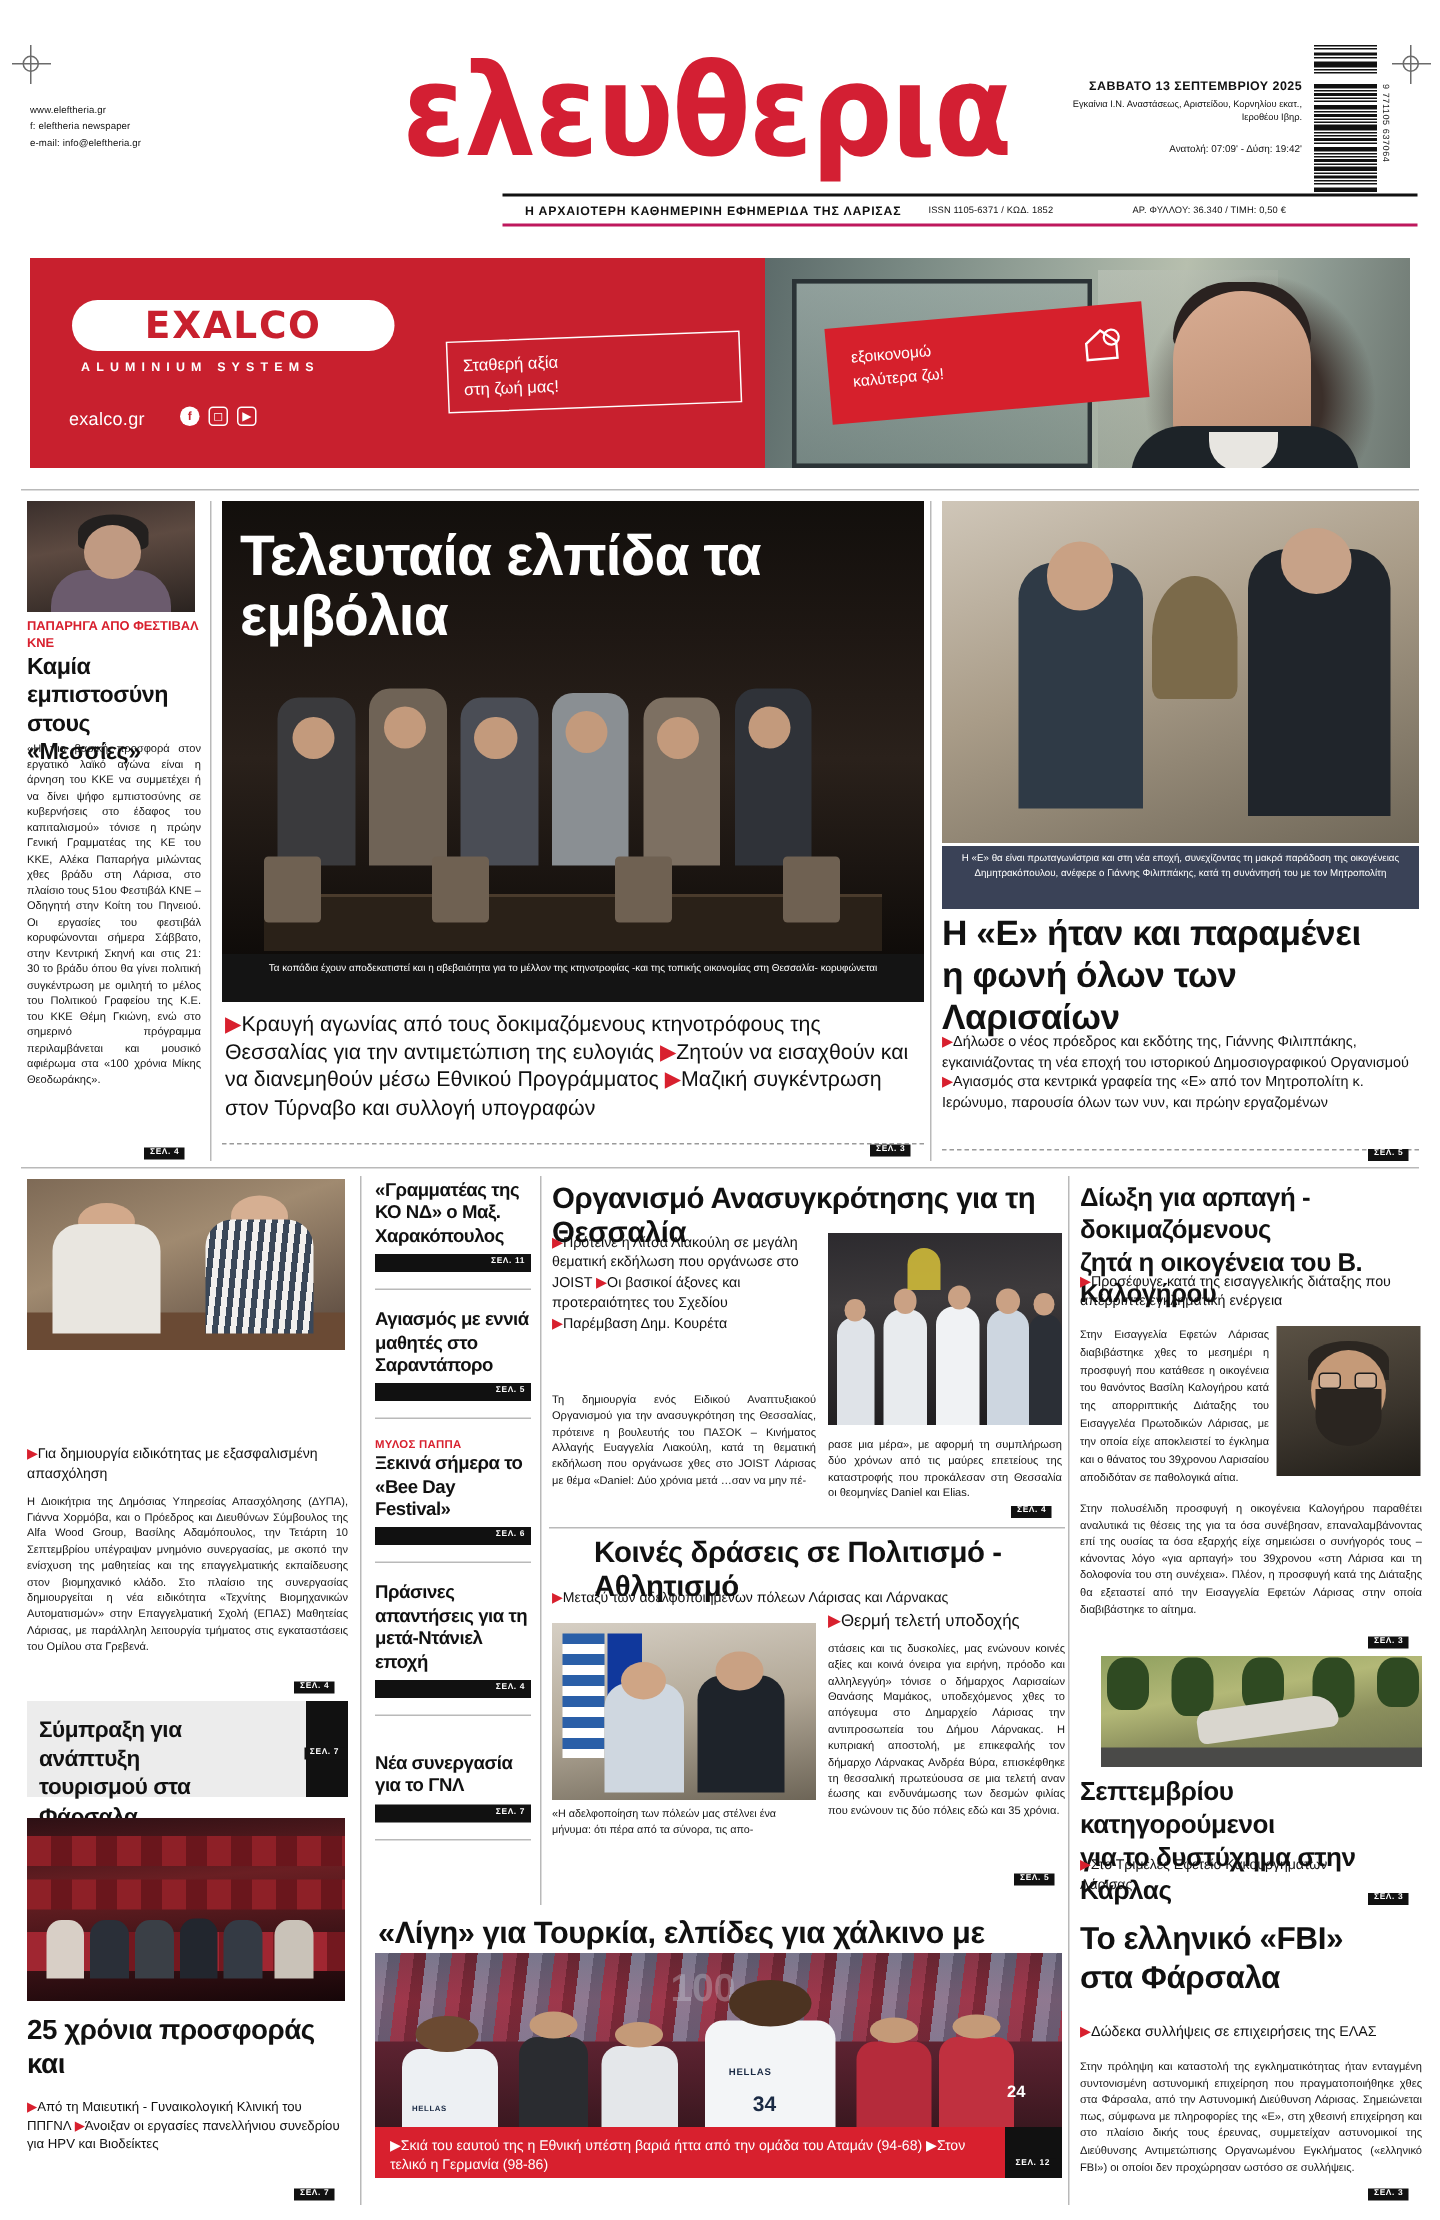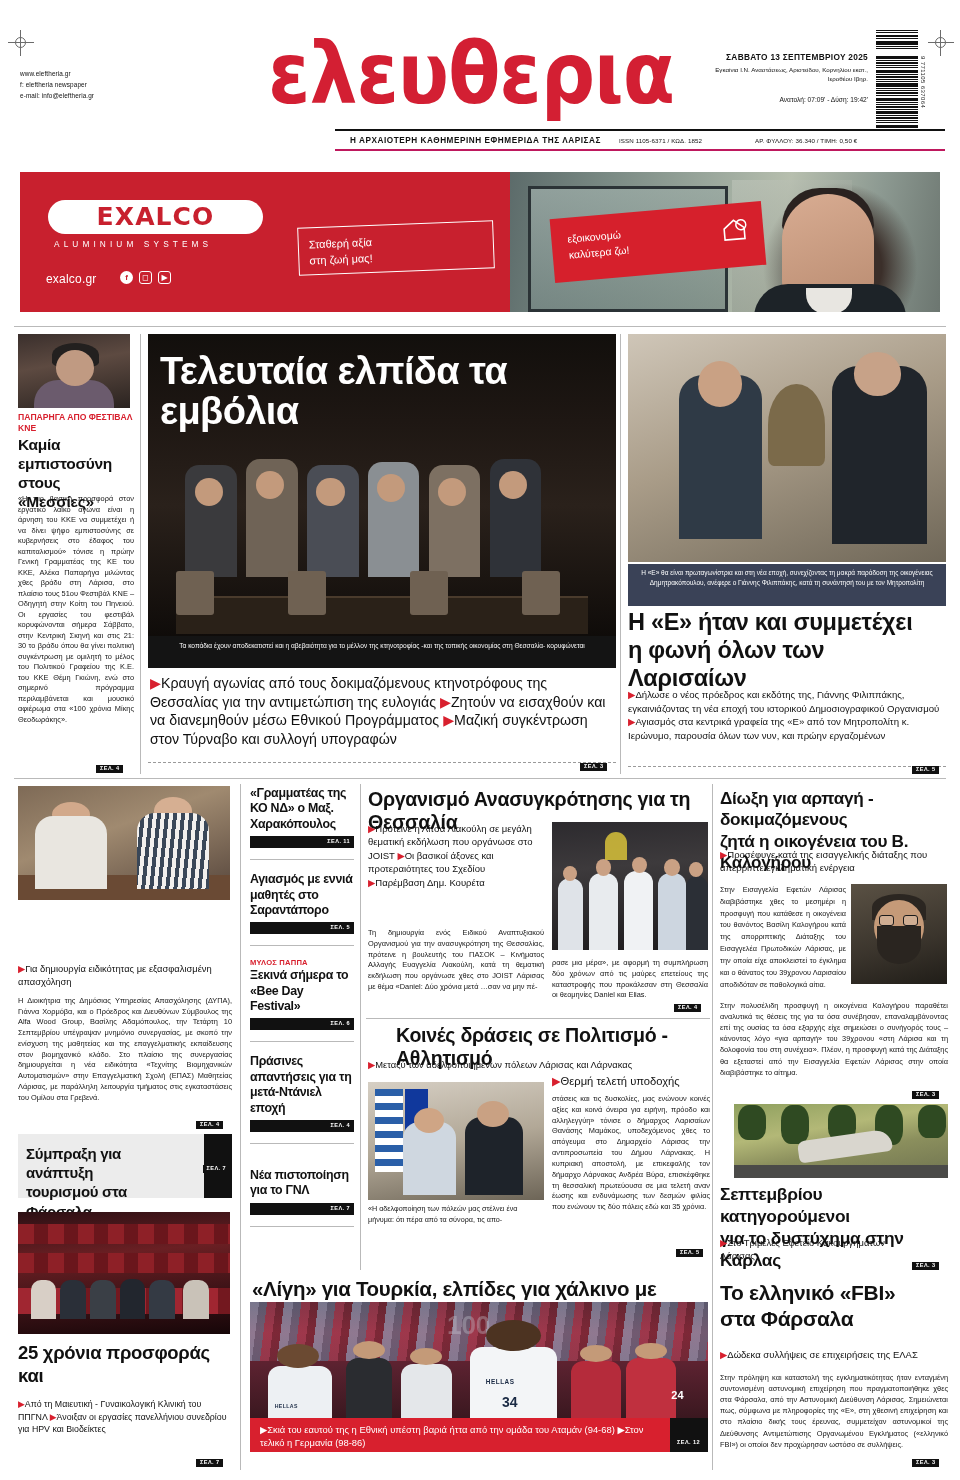--- a/index.html
+++ b/index.html
@@ -92,21 +92,21 @@
   .exalco-word {
     position: absolute; left: 0; top: 0; width: 100%; height: 34px;
     line-height: 34px; text-align: center;
     font-family: "DejaVu Sans", sans-serif;
     font-weight: 700; font-size: 25px; color: #c8202e;
     letter-spacing: 1.1px;
   }
   .pill-dash { position: absolute; top: 16px; width: 9px; height: 3px; background: #fff; }
   .exalco-sub {
     position: absolute; left: 34px; top: 67px;
-    font-size: 8.3px; font-weight: 400; color: #fff; letter-spacing: 4.1px;
+    font-size: 8.3px; font-weight: 700; color: #fff; letter-spacing: 4.1px;
   }
   .exalco-url {
     position: absolute; left: 26px; top: 100px;
     font-size: 12px; color: #fff; letter-spacing: 0.2px;
   }
   .social-row { position: absolute; left: 100px; top: 99px; display: flex; gap: 6px; }
   .soc {
     width: 13px; height: 13px; border: 1.1px solid #fff; border-radius: 3px;
     display: flex; align-items: center; justify-content: center;
     font-size: 8px; color: #fff; line-height: 1;
@@ -404,21 +404,21 @@
   <div class="photo p-bishop" style="left:628px; top:334px; width:318px; height:228px;">
     <div class="bust"></div>
     <div class="m1"></div>
       <div class="m1h"></div>
     <div class="m2"></div>
       <div class="m2h"></div>
   </div>
   <div style="position:absolute; left:628px; top:564px; width:318px; height:42px; background:#3a4257; color:#fff; font-size:6.5px; line-height:1.55; text-align:center; padding:4px 10px 0 10px;">Η «Ε» θα είναι πρωταγωνίστρια και στη νέα εποχή, συνεχίζοντας τη μακρά παράδοση της οικογένειας Δημητρακόπουλου, ανέφερε ο Γιάννης Φιλιππάκης, κατά τη συνάντησή του με τον Μητροπολίτη</div>
 
   <div class="hl" style="position:absolute; left:628px; top:608px; width:320px; font-size:23.5px; line-height:1.2;">
-    <div>Η «Ε» ήταν και συμμετέχει</div>
+    <div>Η «Ε» ήταν και παραμένει</div>
     <div>η φωνή όλων των Λαρισαίων</div>
   </div>
 
   <div style="position:absolute; left:628px; top:688px; width:318px; font-size:9.6px; line-height:1.42; color:#111;">
     <span class="bullet-red">▶</span><span>Δήλωσε ο νέος πρόεδρος και εκδότης της, Γιάννης Φιλιππάκης, εγκαινιάζοντας τη νέα εποχή του ιστορικού Δημοσιογραφικού Οργανισμού</span>
     <span class="bullet-red">▶</span><span>Αγιασμός στα κεντρικά γραφεία της «Ε» από τον Μητροπολίτη κ. Ιερώνυμο, παρουσία όλων των νυν, και πρώην εργαζομένων</span>
   </div>
   <div class="dashrule" style="left:628px; top:766px; width:318px;"></div>
   <div style="position:absolute; left:912px; top:757px;">
     <span class="sel-tag">ΣΕΛ. 5</span>
@@ -500,21 +500,21 @@
         <div style="height: 1px; background: rgb(185, 185, 185); margin-top: 11px;"></div>
       </div>
       <div style="position: relative; margin-bottom: 24px;">
         <div class="hl" style="font-size: 12.4px; line-height: 1.24;">Πράσινες απαντήσεις για τη μετά-Ντάνιελ εποχή</div>
         <div style="margin-top: 4px; background: rgb(17, 17, 17); height: 12px; position: relative;">
           <span style="position: absolute; right: 4px; top: 2px; color: rgb(255, 255, 255); font-size: 5.6px; font-weight: 700; letter-spacing: 0.4px;">ΣΕΛ. 4</span>
         </div>
         <div style="height: 1px; background: rgb(185, 185, 185); margin-top: 11px;"></div>
       </div>
       <div style="position: relative; margin-bottom: 12px;">
-        <div class="hl" style="font-size: 12.4px; line-height: 1.24;">Νέα πιστοποίηση για το ΓΝΛ</div>
+        <div class="hl" style="font-size: 12.4px; line-height: 1.24;">Νέα συνεργασία για το ΓΝΛ</div>
         <div style="margin-top: 4px; background: rgb(17, 17, 17); height: 12px; position: relative;">
           <span style="position: absolute; right: 4px; top: 2px; color: rgb(255, 255, 255); font-size: 5.6px; font-weight: 700; letter-spacing: 0.4px;">ΣΕΛ. 7</span>
         </div>
         <div style="height: 1px; background: rgb(185, 185, 185); margin-top: 11px;"></div>
       </div>
     </div>
 
   <div class="hl" style="position:absolute; left:368px; top:788px; width:340px; font-size:19.6px; line-height:1.18;">Οργανισμό Ανασυγκρότησης για τη Θεσσαλία</div>
 
   <div style="position:absolute; left:368px; top:822px; width:176px; font-size:9.5px; line-height:1.41; color:#111;">

